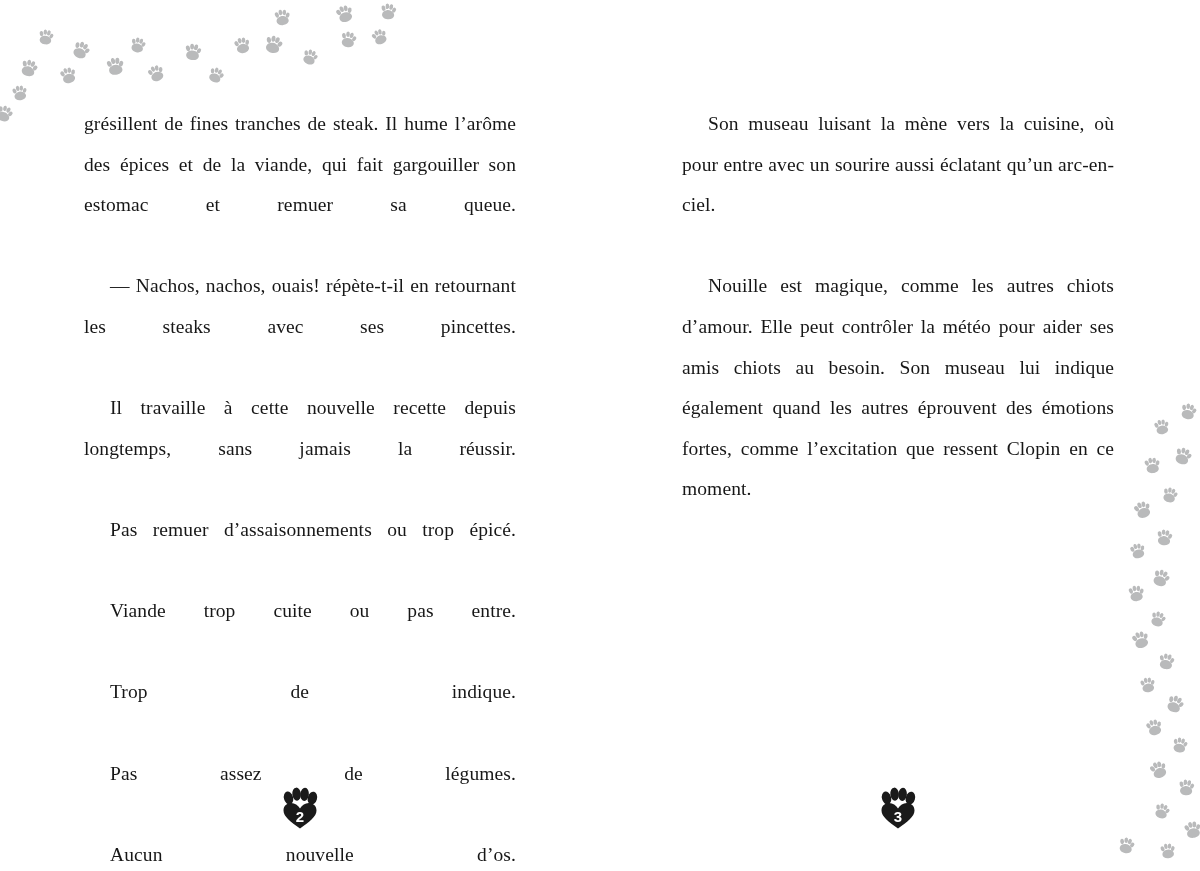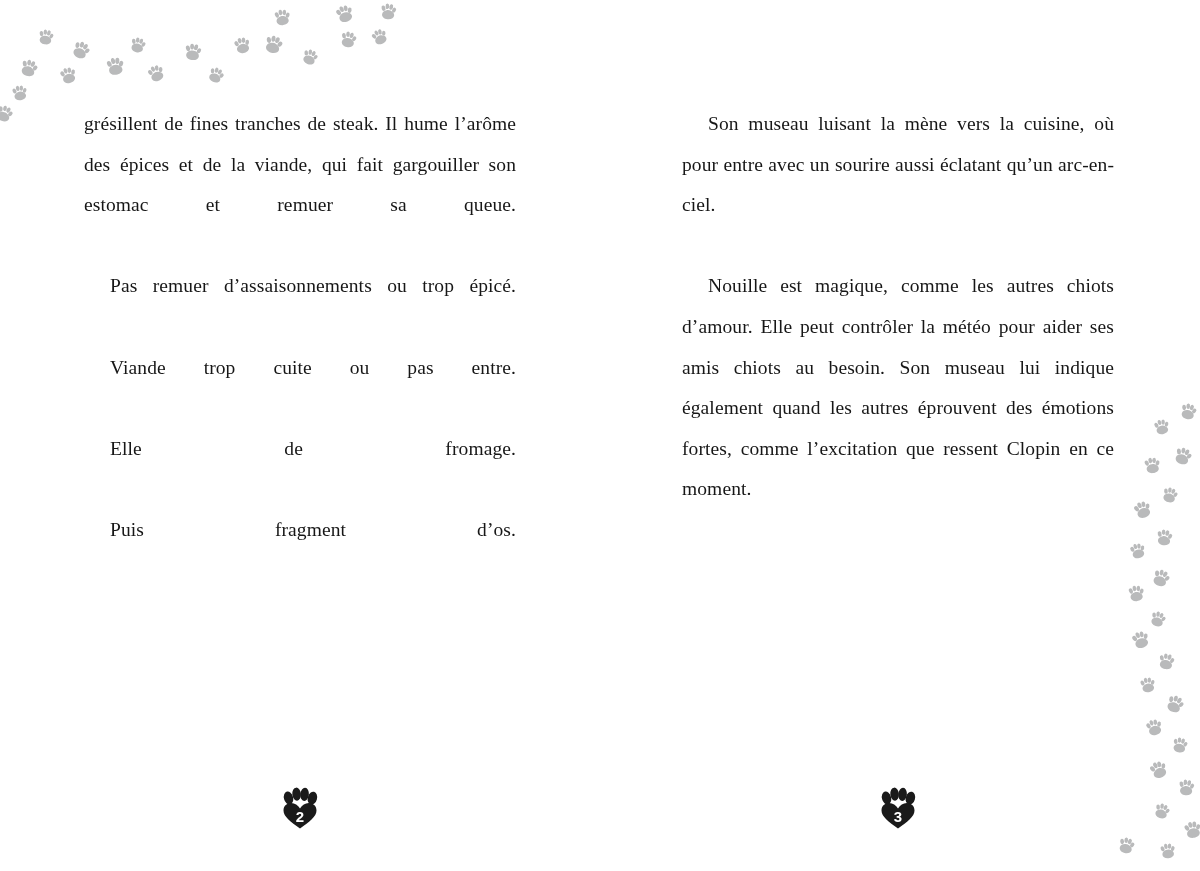--- a/index.html
+++ b/index.html
@@ -564,24 +564,27 @@
             <path d="M12.3 20.6 C 8.0 20.6, 5.2 18.2, 5.2 15.3 C 5.2 12.6, 7.6 10.8, 10.2 10.0 C 11.9 9.5, 13.6 9.5, 15.3 10.2 C 17.8 11.2, 19.8 12.9, 19.8 15.4 C 19.8 18.3, 16.6 20.6, 12.3 20.6 Z"></path>
           </g>
         </svg>
       </div>
     </div>
 
   <div class="columns">
 
     <div class="column column-left" id="col-left">
         <p class="para noindent"><span>grésillent de fines tranches de steak. Il hume l’arôme des épices et de la viande, qui fait gargouiller son estomac et remuer sa queue.</span></p>
+        <p class="para indent"><span>— Nachos, nachos, ouais! répète-t-il en retournant les steaks avec ses pincettes.</span></p>
+        <p class="para indent"><span>Il travaille à cette nouvelle recette depuis longtemps, sans jamais la réussir.</span></p>
         <p class="para indent"><span>Pas remuer d’assaisonnements ou trop épicé.</span></p>
         <p class="para indent"><span>Viande trop cuite ou pas entre.</span></p>
-        <p class="para indent"><span>Elle de fromage.</span></p>
-        <p class="para indent"><span>Puis fragment d’os.</span></p>
+        <p class="para indent"><span>Trop de indique.</span></p>
+        <p class="para indent"><span>Pas assez de légumes.</span></p>
+        <p class="para indent"><span>Aucun nouvelle d’os.</span></p>
       </div>
 
     <div class="column column-right" id="col-right">
         <p class="para indent"><span>Son museau luisant la mène vers la cuisine, où pour entre avec un sourire aussi éclatant qu’un arc-en-ciel.</span></p>
         <p class="para indent"><span>Nouille est magique, comme les autres chiots d’amour. Elle peut contrôler la météo pour aider ses amis chiots au besoin. Son museau lui indique également quand les autres éprouvent des émotions fortes, comme l’excitation que ressent Clopin en ce moment.</span></p>
       </div>
 
   </div>
 
   <div class="folio folio-left">

